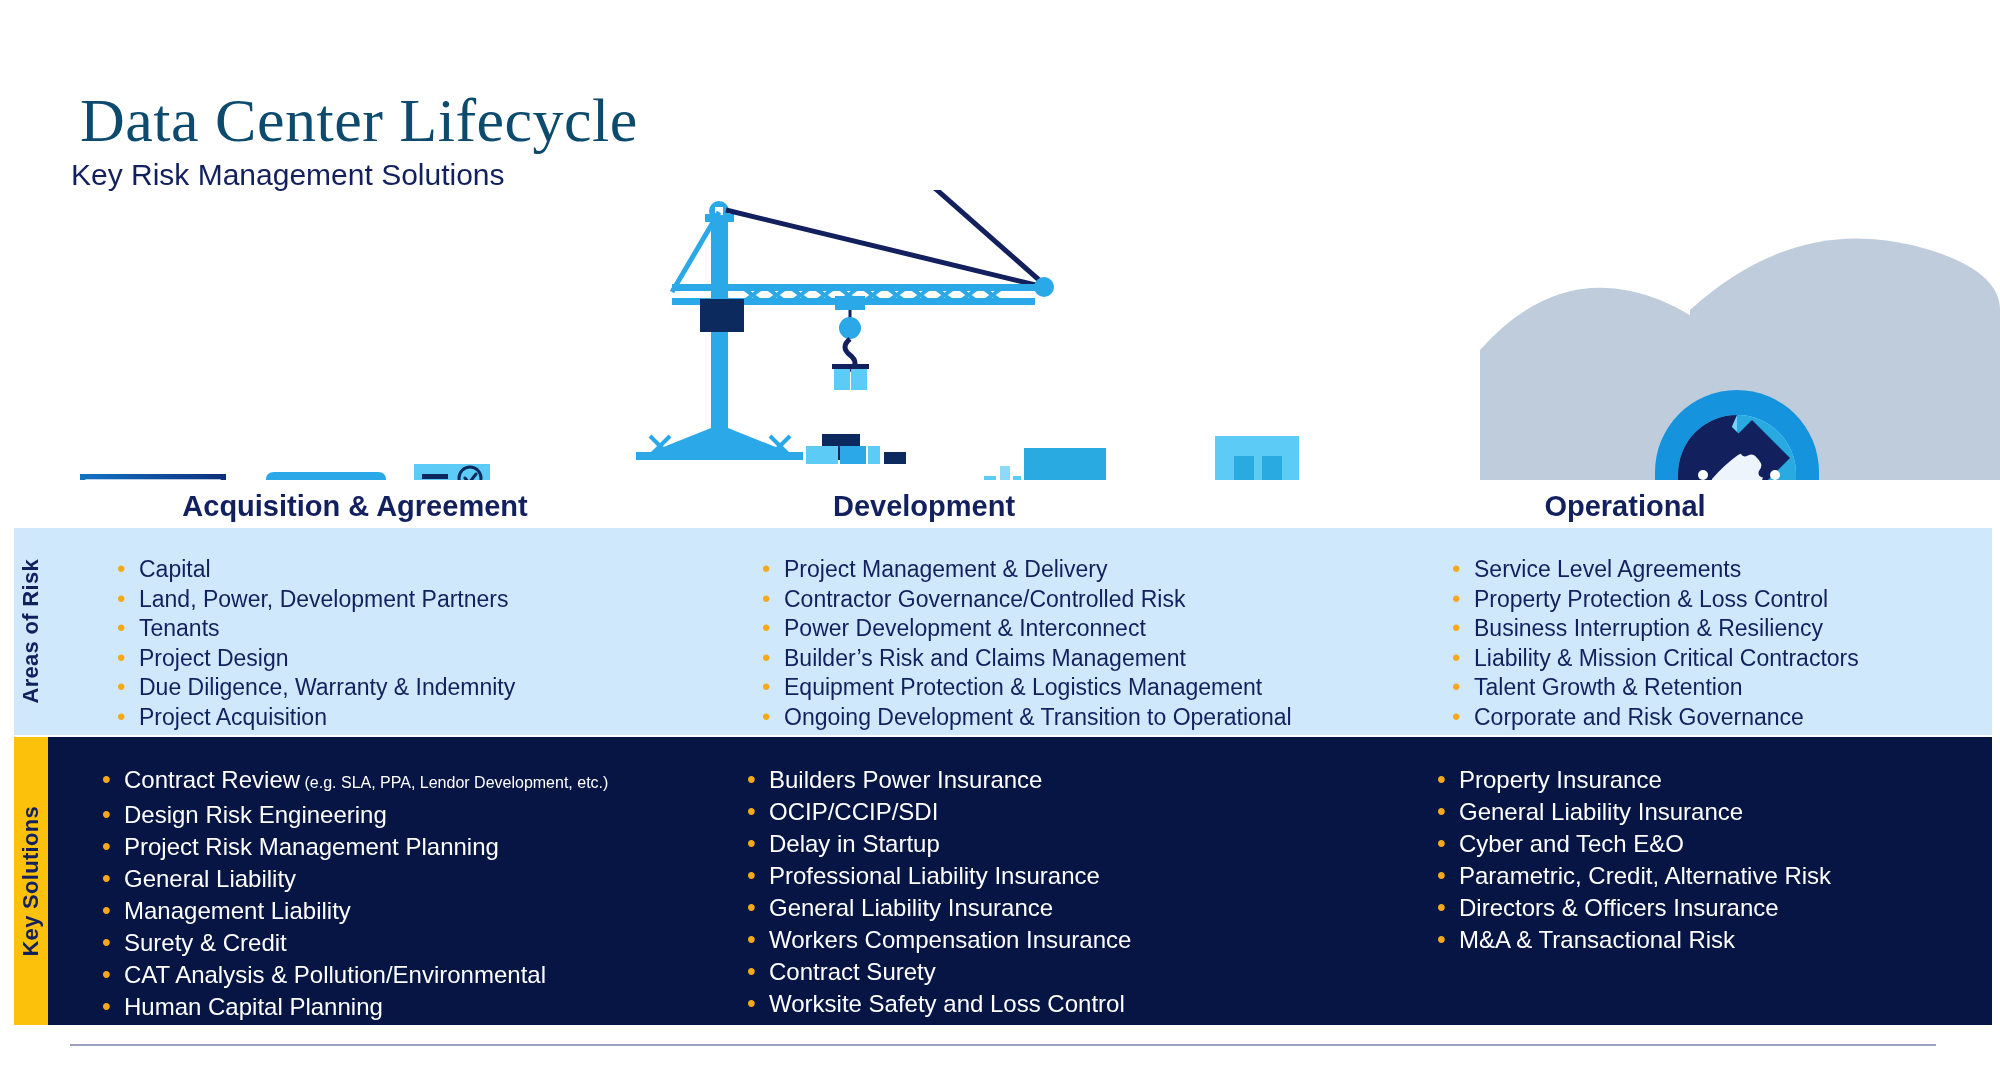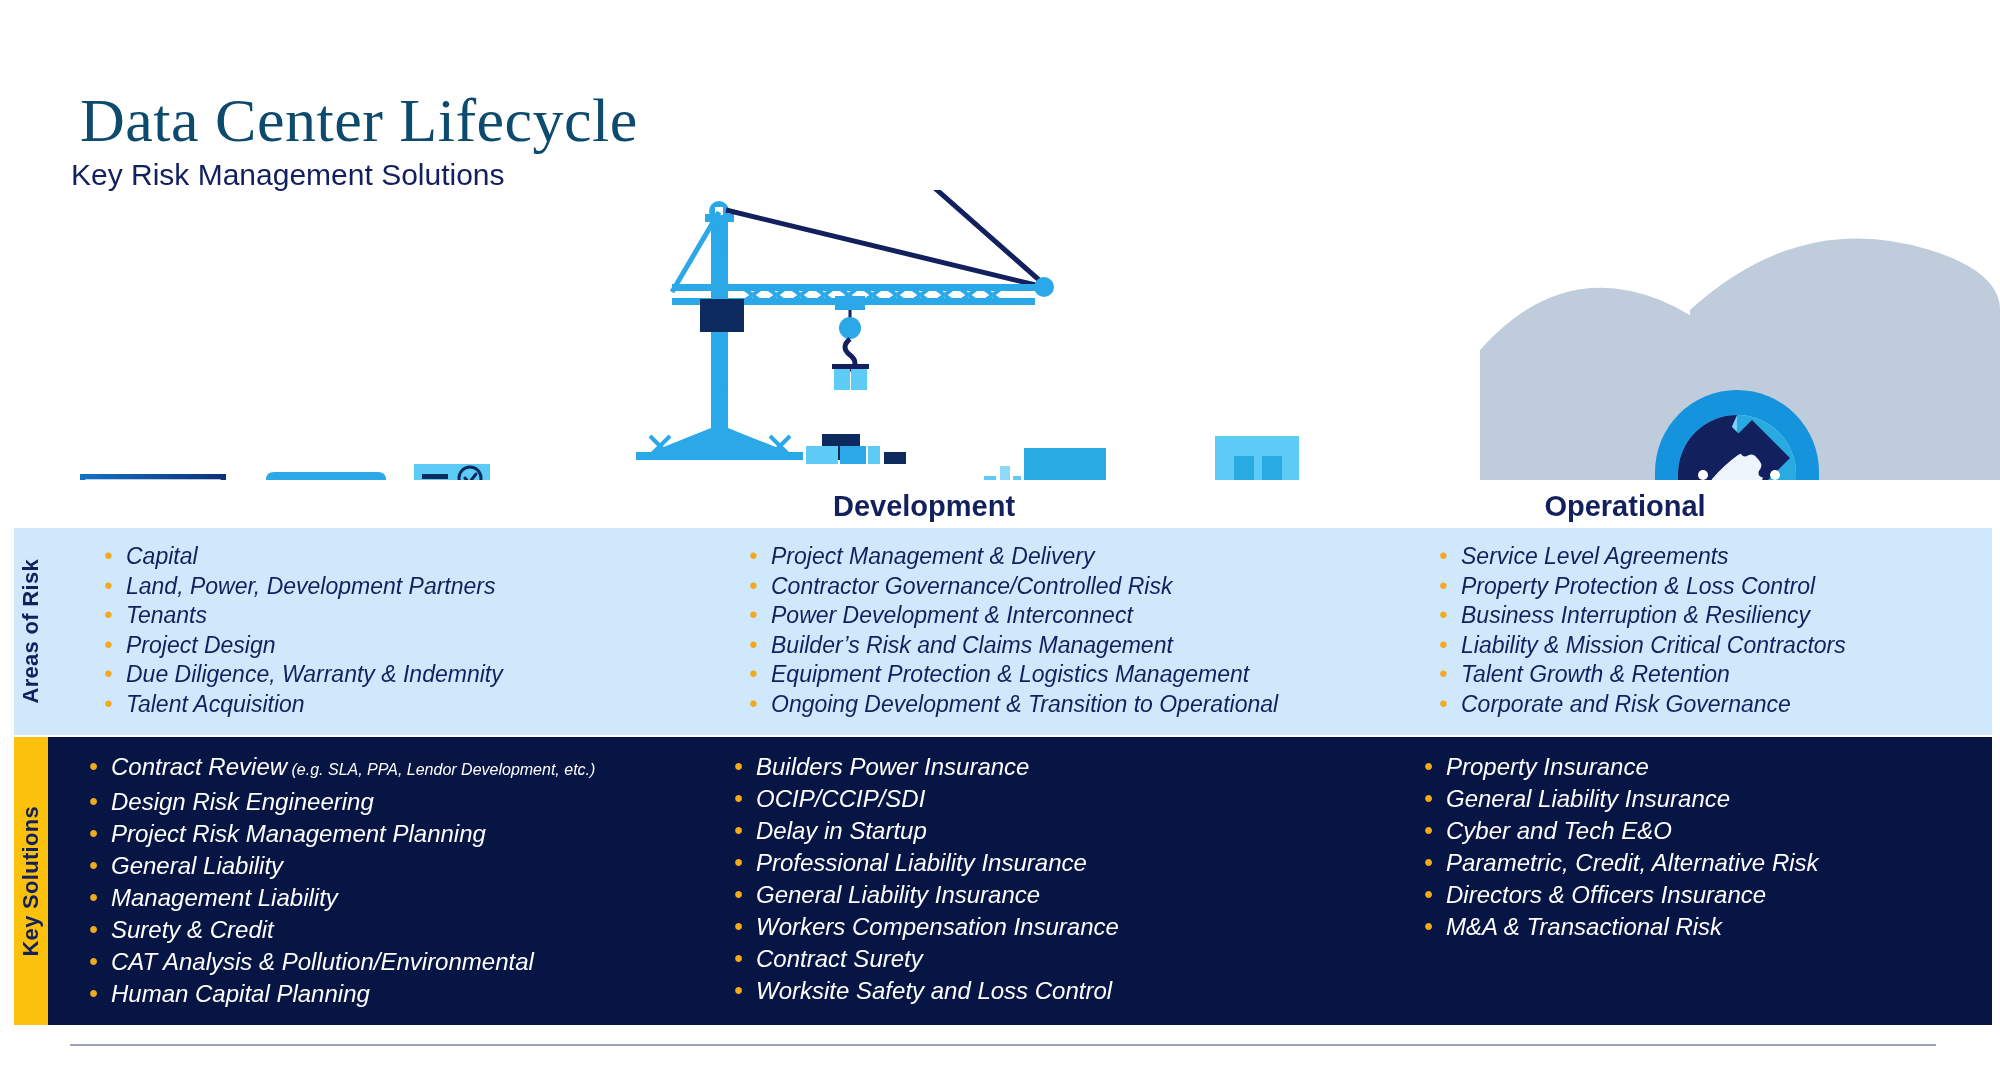--- a/index.html
+++ b/index.html
@@ -61,21 +61,21 @@
 
   .cols{flex:1;display:flex;padding-top:10px;}
   .col{position:relative;}
   #risk-panel .col-0{width:620px;padding-left:50px;}
   #risk-panel .col-1{width:665px;padding-left:25px;}
   #risk-panel .col-2{width:600px;padding-left:25px;}
   #solutions-panel .col-0{width:620px;padding-left:35px;}
   #solutions-panel .col-1{width:665px;padding-left:25px;}
   #solutions-panel .col-2{width:600px;padding-left:25px;}
 
-  ul.bullets{list-style:none;margin:4px;padding:0;font-style:italic;}
+  ul.bullets{list-style:none;margin:17px;padding:0;}
   ul.bullets li{
     position:relative;padding-left:24px;
     font-size:23px;line-height:29.5px;
     white-space:nowrap;
   }
   ul.bullets li::before{
     content:"\2022";position:absolute;left:2px;top:-1px;
     color:#f5a81c;font-size:24px;line-height:29.5px;
   }
   #risk-panel ul.bullets li{color:#12205e;}
@@ -326,36 +326,37 @@
         <circle cx="1906" cy="338" r="20" fill="#29abe2"></circle>
         <rect x="1903" y="338" width="5" height="36" fill="#0d1f52"></rect>
         <circle cx="1880" cy="353" r="15" fill="#0d1f52"></circle>
         <rect x="1878" y="353" width="5" height="21" fill="#0d1f52"></rect>
       </g>
 
       <rect x="52" y="374" width="1948" height="14" fill="#12205e"></rect>
     </svg>
   </div>
 
+  <div class="phase-head" id="phase-0">Acquisition &amp; Agreement</div>
   <div class="phase-head" id="phase-1">Development</div>
   <div class="phase-head" id="phase-2">Operational</div>
 
   <div class="panel" id="risk-panel">
     <div class="rail" id="risk-rail">
       <span class="rail-label">Areas of Risk</span>
     </div>
     <div class="cols">
       <div class="col col-0">
         <ul class="bullets">
             <li>Capital</li>
             <li>Land, Power, Development Partners</li>
             <li>Tenants</li>
             <li>Project Design</li>
             <li>Due Diligence, Warranty &amp; Indemnity</li>
-            <li>Talent Acquisition</li>
+            <li>Project Acquisition</li>
           </ul>
       </div>
       <div class="col col-1">
         <ul class="bullets">
             <li>Project Management &amp; Delivery</li>
             <li>Contractor Governance/Controlled Risk</li>
             <li>Power Development &amp; Interconnect</li>
             <li>Builder’s Risk and Claims Management</li>
             <li>Equipment Protection &amp; Logistics Management</li>
             <li>Ongoing Development &amp; Transition to Operational</li>

